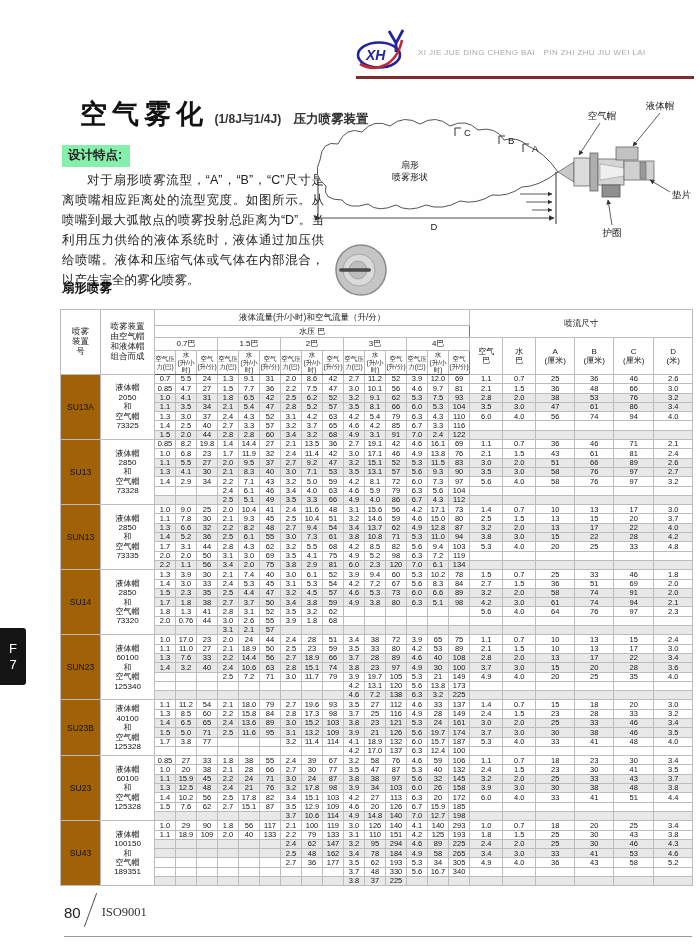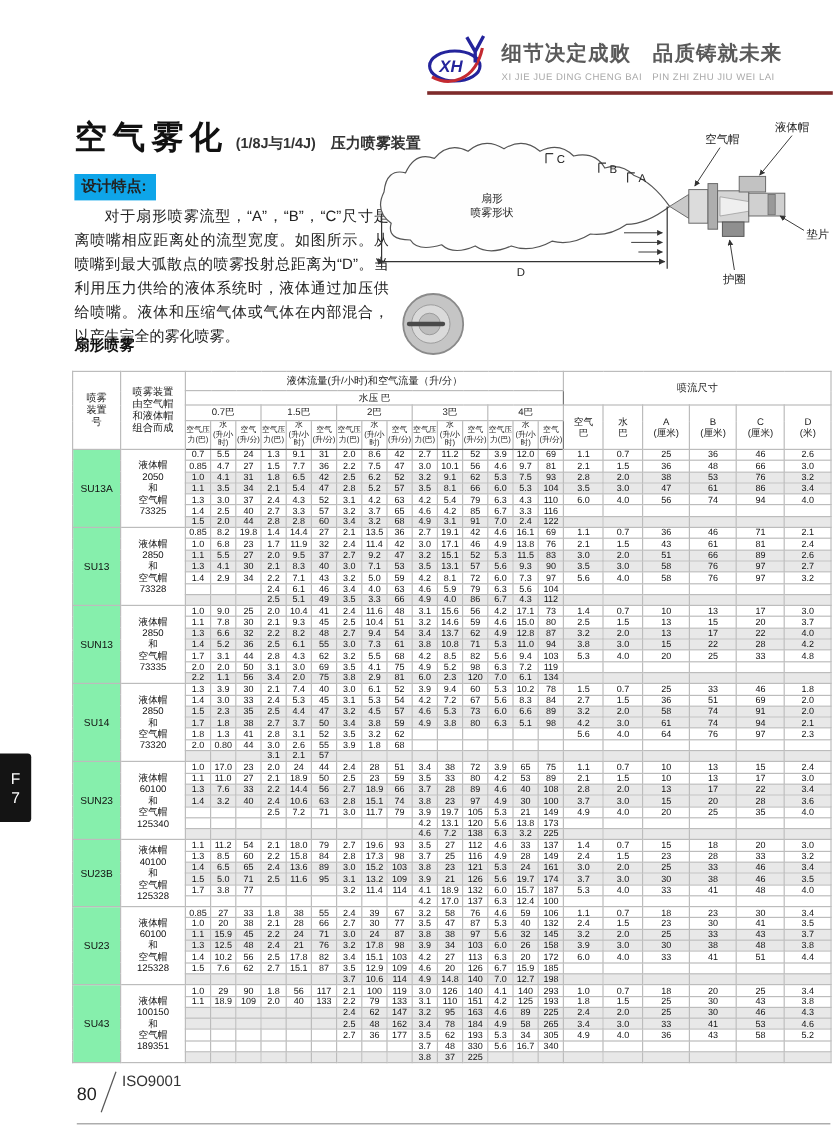--- a/index.html
+++ b/index.html
@@ -8,26 +8,26 @@
 
   
   .brand{position:absolute;top:28px;left:356px;width:340px;}
   .brand-row{display:flex;align-items:center;}
   .slogans{margin-left:10px;}
   .slogan-cn{font-size:17px;font-weight:bold;color:#5a5a5a;letter-spacing:1px;white-space:nowrap;}
   .slogan-py{font-size:8px;color:#a9a9a9;letter-spacing:.4px;margin-top:3px;white-space:nowrap;}
   .brand-rule{position:absolute;top:76px;left:356px;width:338px;height:3px;background:#7e2b2b;}
 
   
-  .title-block{position:absolute;top:96px;left:62px;white-space:nowrap;}
+  .title-block{position:absolute;top:96px;left:80px;white-space:nowrap;}
   .title-main{font-size:27px;font-weight:bold;letter-spacing:5px;color:#111;}
   .title-model{font-size:12px;font-weight:bold;color:#333;margin-left:2px;}
   .title-suffix{font-size:12.5px;font-weight:bold;color:#333;margin-left:8px;}
 
-  .design-label{position:absolute;top:145px;left:62px;background:#0ea5e9;padding:2px 8px 3px 6px;
+  .design-label{position:absolute;top:145px;left:62px;background:#86efac;padding:2px 8px 3px 6px;
     font-size:12.5px;font-weight:bold;color:#222;}
   .design-body{position:absolute;top:170px;left:62px;width:262px;font-size:12.5px;line-height:20px;
     text-indent:2em;color:#222;text-align:justify;}
 
   
   .diagram{position:absolute;top:98px;left:306px;}
   .cap-photo{position:absolute;top:243px;left:334px;}
   .cap-caption{position:absolute;top:245px;left:398px;font-size:11px;line-height:16.5px;color:#222;}
   .cap-caption .b{font-weight:bold;}
 
@@ -40,54 +40,53 @@
   th,td{border:1px solid #bcbcbc;padding:0;text-align:center;vertical-align:middle;
     font-weight:normal;overflow:hidden;}
   thead th{font-size:8px;color:#1a1a1a;white-space:pre-line;line-height:1.15;}
   thead tr.r1 th{height:15px;font-size:8.5px;}
   thead tr.r2 th{height:11px;}
   thead tr.r3 th{height:12px;}
   thead tr.r4 th{height:23px;font-size:6.5px;}
   thead th.rc{font-size:8px;}
   thead tr:last-child th{border-bottom:1.4px solid #555;}
   tbody td{height:8.3px;font-size:7.5px;line-height:1;color:#111;}
-  td.dev{font-size:8.5px;background:#86efac;text-align:center;}
+  td.dev{font-size:8.5px;background:#a16207;text-align:center;}
   td.caps{font-size:8px;line-height:1.18;white-space:pre-line;background:#fff;}
   .g{border-left:1.4px solid #777 !important;}
   tr.grp-first td{border-top:1.3px solid #666;}
   tr.alt td{background:#e8e8e8;}
 
   
   .side-tab{position:absolute;left:0;top:628px;width:26px;height:57px;background:#141414;color:#fff;
     display:flex;flex-direction:column;align-items:center;justify-content:center;
     font-size:13px;line-height:16px;border-radius:0 3px 3px 0;}
 
   
   .footer{position:absolute;left:64px;top:892px;width:628px;display:flex;align-items:flex-start;}
   .page-num{font-size:15px;color:#222;margin-top:12px;}
   .slash{width:1px;height:36px;background:#555;transform:rotate(20deg);margin:0 11px 0 9px;}
-  .iso{font-size:12.5px;color:#333;margin-top:2px;}
+  .iso{font-size:12.5px;color:#333;margin-top:13px;font-family:Liberation Serif, serif;}
   .company{font-size:10px;color:#555;letter-spacing:.3px;margin-top:3px;}
   .footer-rule{position:absolute;left:64px;top:936px;width:628px;height:1px;background:#9a9a9a;}
 </style>
 </head>
 <body>
 
 <div class="page">
 
   <div class="brand">
     <div class="brand-row">
       <svg width="52" height="46" viewBox="0 0 52 46">
         <ellipse cx="23" cy="27" rx="21" ry="12.5" fill="none" stroke="#24249c" stroke-width="2.6"></ellipse>
         <path d="M4,36 C18,44 40,40 46,12" fill="none" stroke="#c42a31" stroke-width="2.6"></path>
         <path d="M33,3 L40,15 M47,2 L40,15 L40,24" fill="none" stroke="#24249c" stroke-width="2.8"></path>
         <text x="10" y="32" font-size="14" font-style="italic" font-weight="bold" fill="#24249c">XH</text>
       </svg>
       <div class="slogans">
-        <div class="slogan-cn">细节决定成败　品质铸就未来</div>
         <div class="slogan-py">XI JIE JUE DING CHENG BAI　PIN ZHI ZHU JIU WEI LAI</div>
       </div>
     </div>
   </div>
   <div class="brand-rule"></div>
 
   <div class="title-block">
     <span class="title-main">空气雾化</span>
     <span class="title-model">(1/8J与1/4J)</span>
     <span class="title-suffix">压力喷雾装置</span>
@@ -871,21 +870,21 @@
             <td></td>
             <td class="g">5.6</td>
             <td>4.0</td>
             <td>64</td>
             <td>76</td>
             <td>97</td>
             <td>2.3</td>
           </tr>
           <tr>
             <td class="g">2.0</td>
-            <td>0.80</td>
+            <td>0.76</td>
             <td>44</td>
             <td class="g">3.0</td>
             <td>2.6</td>
             <td>55</td>
             <td class="g">3.9</td>
             <td>1.8</td>
             <td>68</td>
             <td class="g"></td>
             <td></td>
             <td></td>
@@ -1457,21 +1456,21 @@
             <td></td>
             <td></td>
             <td class="g"></td>
             <td></td>
             <td></td>
             <td class="g">2.4</td>
             <td>62</td>
             <td>147</td>
             <td class="g">3.2</td>
             <td>95</td>
-            <td>163</td>
+            <td>294</td>
             <td class="g">4.6</td>
             <td>89</td>
             <td>225</td>
             <td class="g">2.4</td>
             <td>2.0</td>
             <td>25</td>
             <td>30</td>
             <td>46</td>
             <td>4.3</td>
           </tr>

